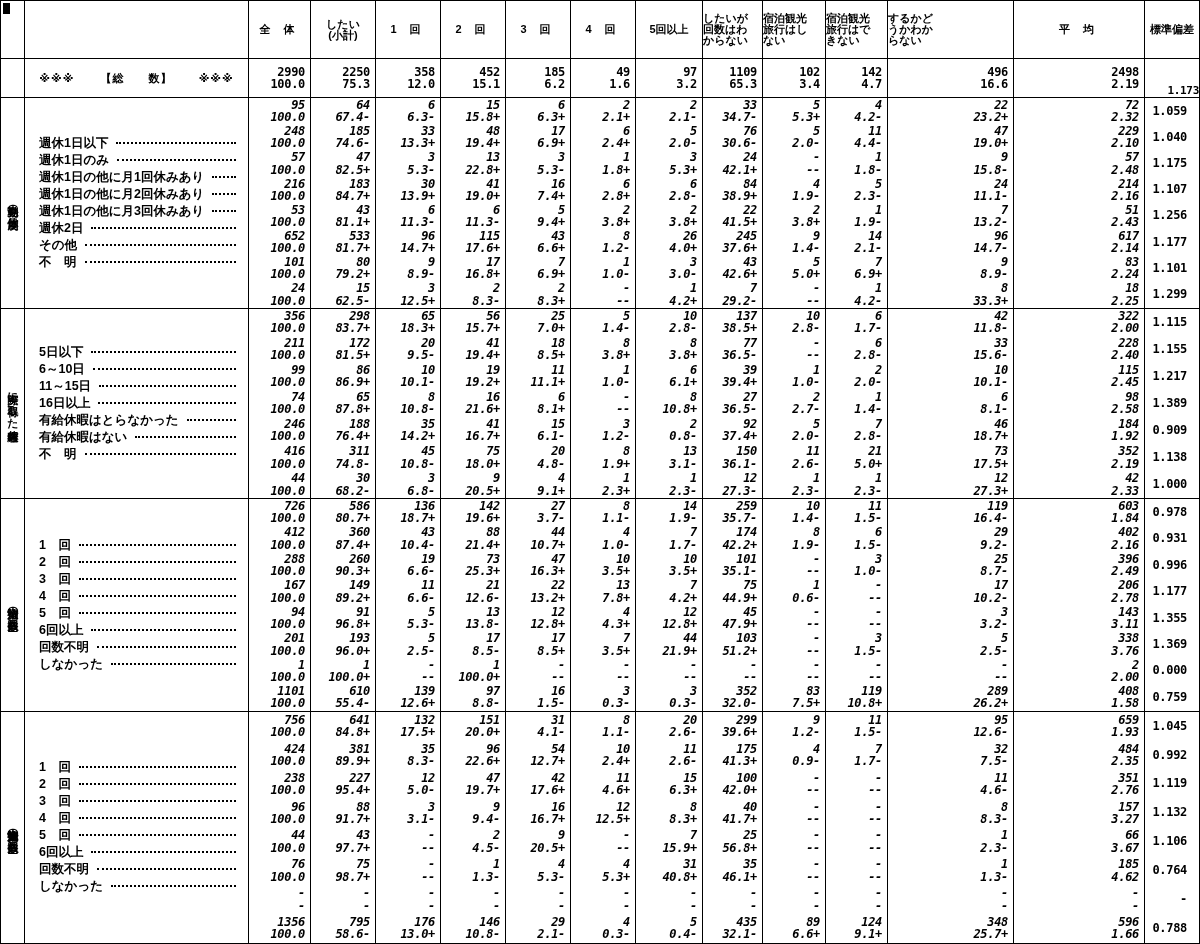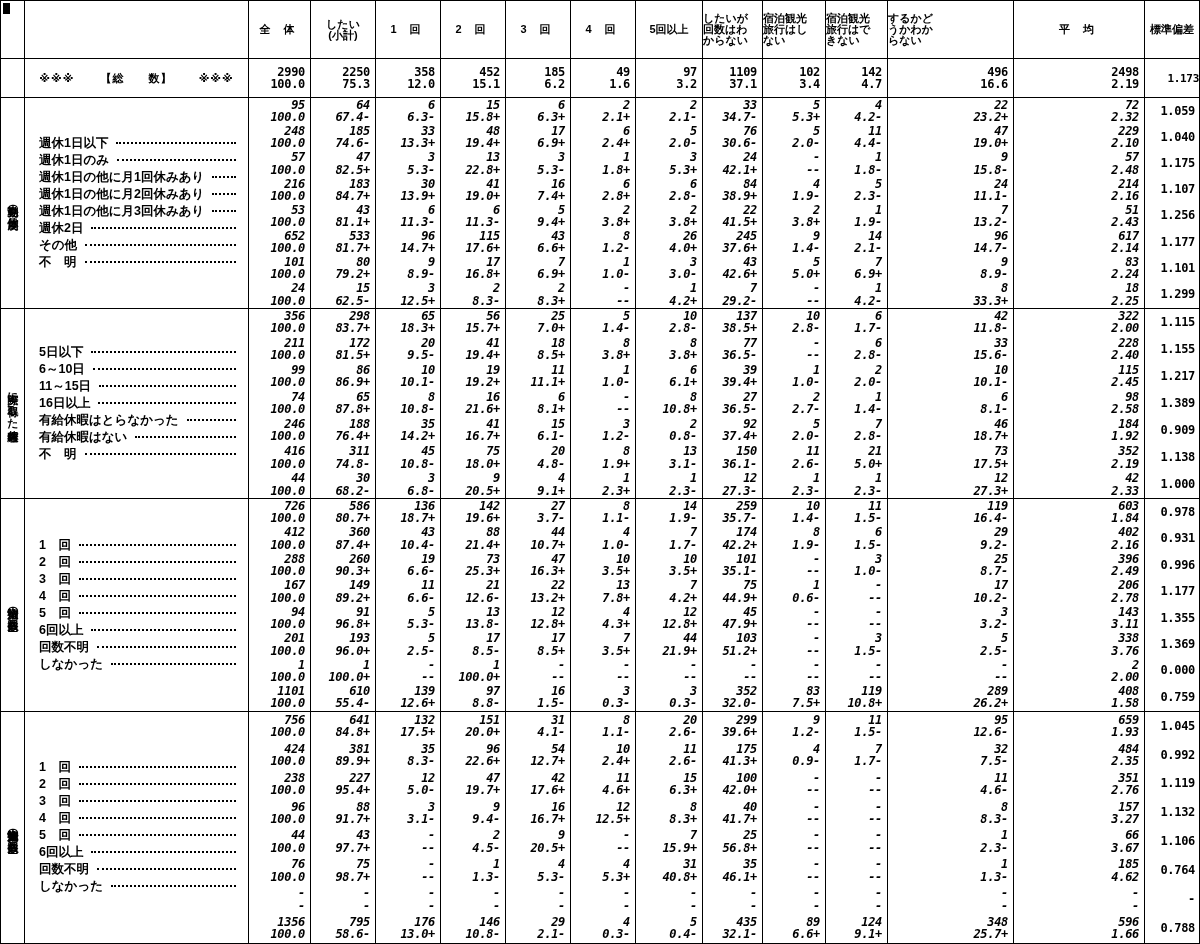--- a/index.html
+++ b/index.html
@@ -119,21 +119,21 @@
     text-align: right;
     padding-right: 10px;
     font-size: 12px;
     font-weight: bold;
     font-family: "DejaVu Sans Mono", "Liberation Mono", monospace;
     letter-spacing: -0.3px;
   }
   .sd-stack { display: flex; flex-direction: column; height: 100%; justify-content: space-around; }
   .sd-row {
     text-align: right;
-    padding-right: 4px;
+    padding-right: 12px;
     font-size: 12px;
     font-weight: bold;
     line-height: 2.1;
     font-family: "DejaVu Sans Mono", "Liberation Mono", monospace;
     letter-spacing: -0.3px;
   }
 
   
   .total-label {
     text-align: center;
@@ -254,21 +254,21 @@
           </td>
           <td class="numcell thickright">
             <div class="pair">
               <span class="n">97</span>
               <span class="p">3.2</span>
             </div>
           </td>
           <td class="numcell">
             <div class="pair">
               <span class="n">1109</span>
-              <span class="p">37.1</span>
+              <span class="p">65.3</span>
             </div>
           </td>
           <td class="numcell">
             <div class="pair">
               <span class="n">102</span>
               <span class="p">3.4</span>
             </div>
           </td>
           <td class="numcell">
             <div class="pair">
@@ -281,21 +281,21 @@
               <span class="n">496</span>
               <span class="p">16.6</span>
             </div>
           </td>
           <td class="numcell">
             <div class="pair">
               <span class="n">2498</span>
               <span class="p">2.19</span>
             </div>
           </td>
-          <td class="single" style="vertical-align: bottom; padding-bottom: 12px;">1.173</td>
+          <td class="single" style="vertical-align: bottom; padding-bottom: 0;">1.173</td>
         </tr>
         <tr style="height: 206px;">
           <td class="vlabel thickleft">
             <span>勤務先の休日制度</span>
           </td>
           <td class="items-cell">
             <div class="items-stack">
               <div class="item-row">
                 <span class="txt">週休1日以下</span>
                 <span class="lead"></span>

